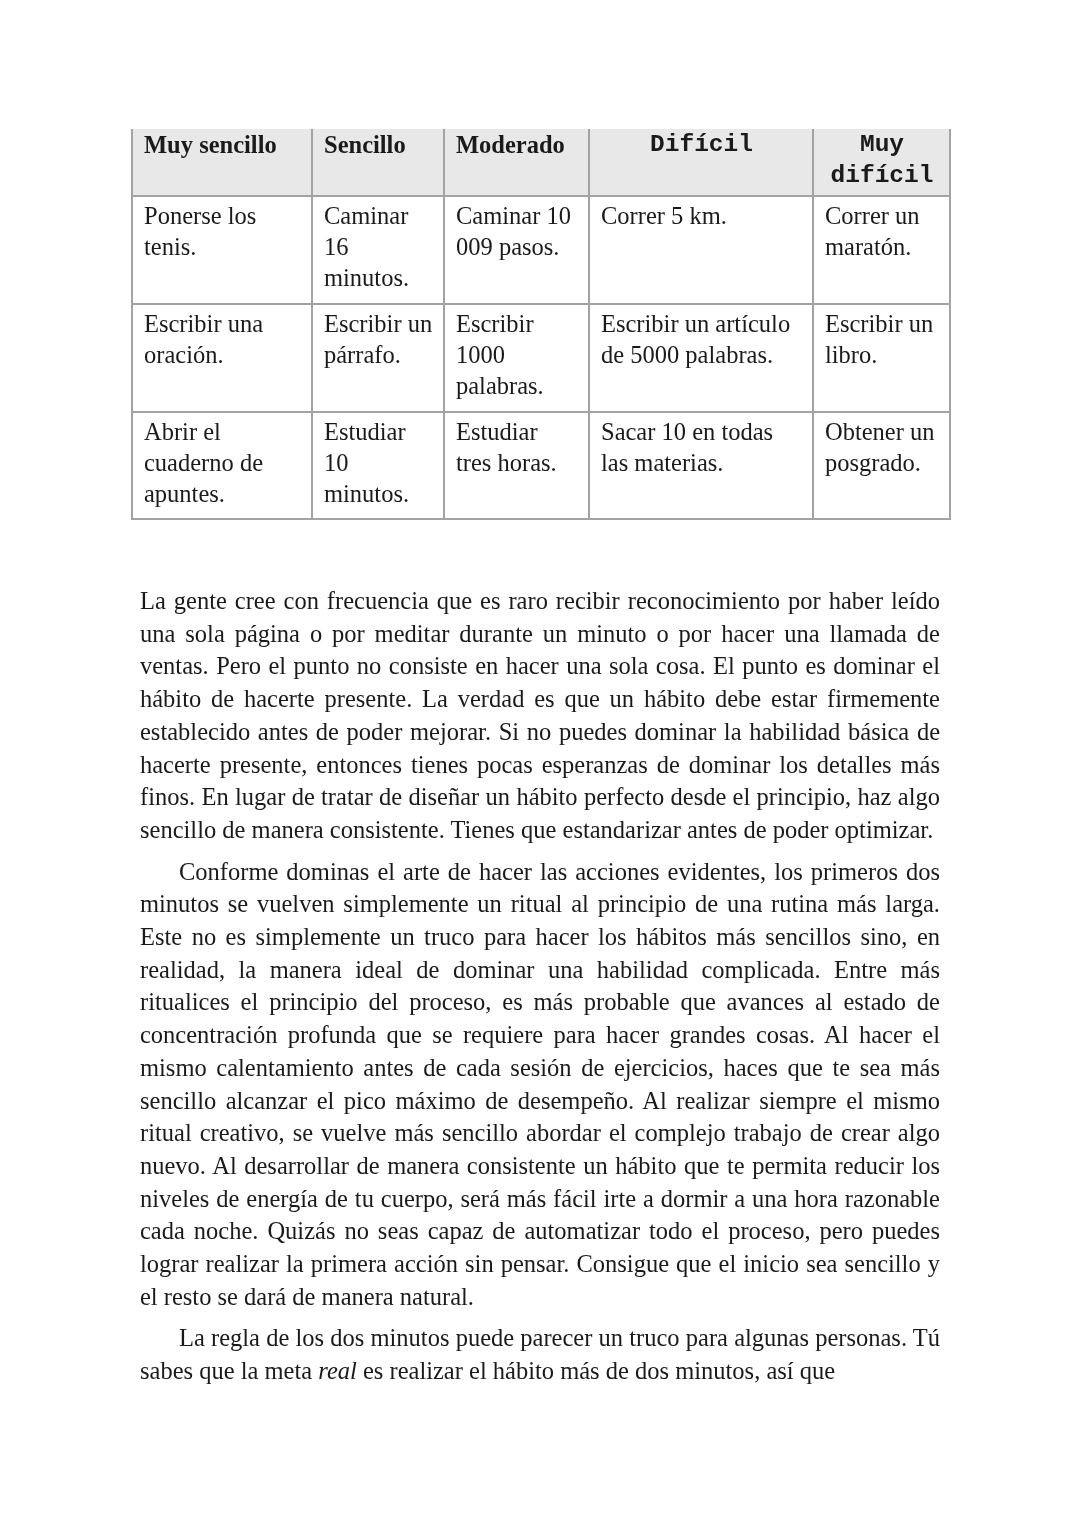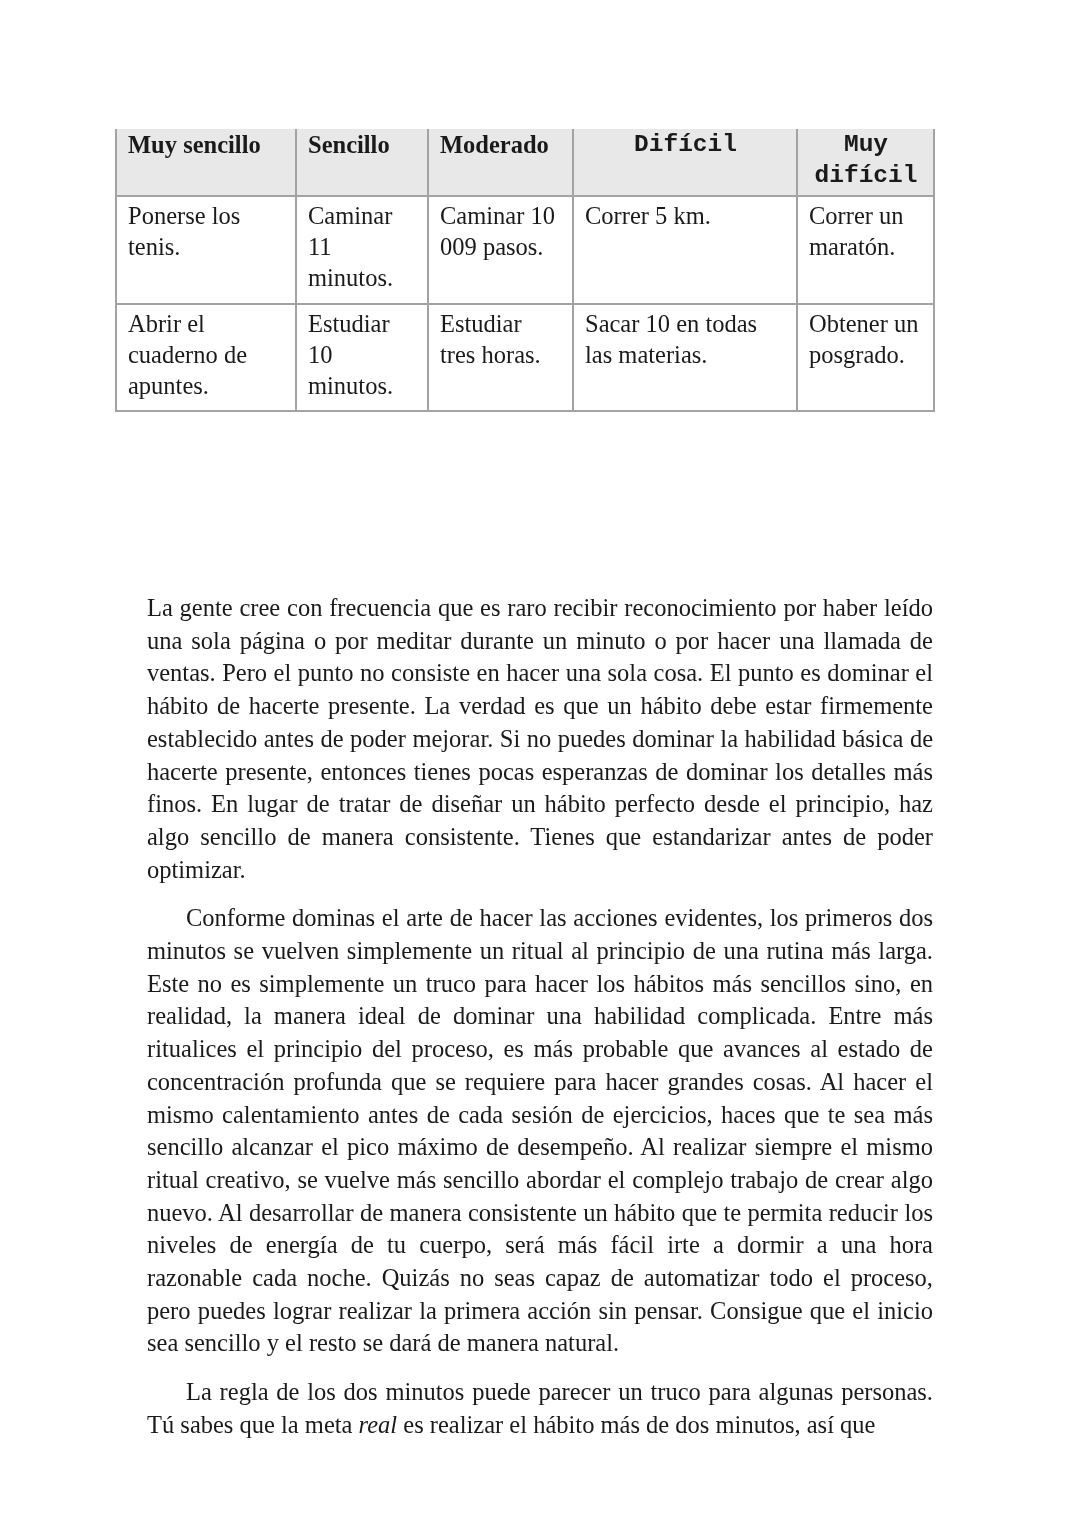--- a/index.html
+++ b/index.html
@@ -4,21 +4,21 @@
 <style>
   html, body { margin: 0; padding: 0; background: #ffffff; }
   body {
     width: 1080px; height: 1527px; position: relative; overflow: hidden;
     font-family: "Liberation Serif", "DejaVu Serif", serif;
     color: #1a1a1a;
   }
   .page { position: absolute; left: 0; top: 0; width: 1080px; height: 1527px; }
 
   table.habits {
-    position: absolute; left: 115px; top: 129px;
+    position: absolute; left: 131px; top: 129px;
     width: 818px; border-collapse: collapse; table-layout: fixed;
     font-size: 24.5px; line-height: 31px;
   }
   table.habits col.c1 { width: 180px; }
   table.habits col.c2 { width: 132px; }
   table.habits col.c3 { width: 145px; }
   table.habits col.c4 { width: 224px; }
   table.habits col.c5 { width: 137px; }
 
   table.habits th, table.habits td {
@@ -38,21 +38,21 @@
   table.habits thead th.center { text-align: center; font-family: Liberation Mono, monospace; }
   table.habits tbody tr.r1 td { height: 99px; }
   table.habits tbody tr.r2 td { height: 99px; }
   table.habits tbody tr.r3 td { height: 98px; }
 
   .body-text {
     position: absolute; left: 131px; top: 576px; width: 818px;
     font-size: 24.5px; line-height: 32.7px;
     text-align: justify;
   }
-  .body-text p { margin: 16px; }
+  .body-text p { margin: 9px; }
   .body-text p.indent { text-indent: 39px; }
   .body-text em { font-style: italic; }
 
   .page-number {
     position: absolute; left: 0; width: 1080px; top: 1426px;
     text-align: center; font-size: 24.5px; line-height: 32px;
   }
 </style>
 </head>
 <body>
@@ -72,24 +72,31 @@
         <th>Muy sencillo</th>
         <th>Sencillo</th>
         <th>Moderado</th>
         <th class="center">Difícil</th>
         <th class="center">Muy difícil</th>
       </tr>
     </thead>
     <tbody>
       <tr class="r1">
         <td>Ponerse los tenis.</td>
-        <td>Caminar 11 minutos.</td>
+        <td>Caminar 16 minutos.</td>
         <td>Caminar 10 009 pasos.</td>
         <td>Correr 5 km.</td>
         <td>Correr un maratón.</td>
+      </tr>
+      <tr class="r2">
+        <td>Escribir una oración.</td>
+        <td>Escribir un párrafo.</td>
+        <td>Escribir 1000 palabras.</td>
+        <td>Escribir un artículo de 5000 palabras.</td>
+        <td>Escribir un libro.</td>
       </tr>
       <tr class="r3">
         <td>Abrir el cuaderno de apuntes.</td>
         <td>Estudiar 10 minutos.</td>
         <td>Estudiar tres horas.</td>
         <td>Sacar 10 en todas las materias.</td>
         <td>Obtener un posgrado.</td>
       </tr>
     </tbody>
   </table>

